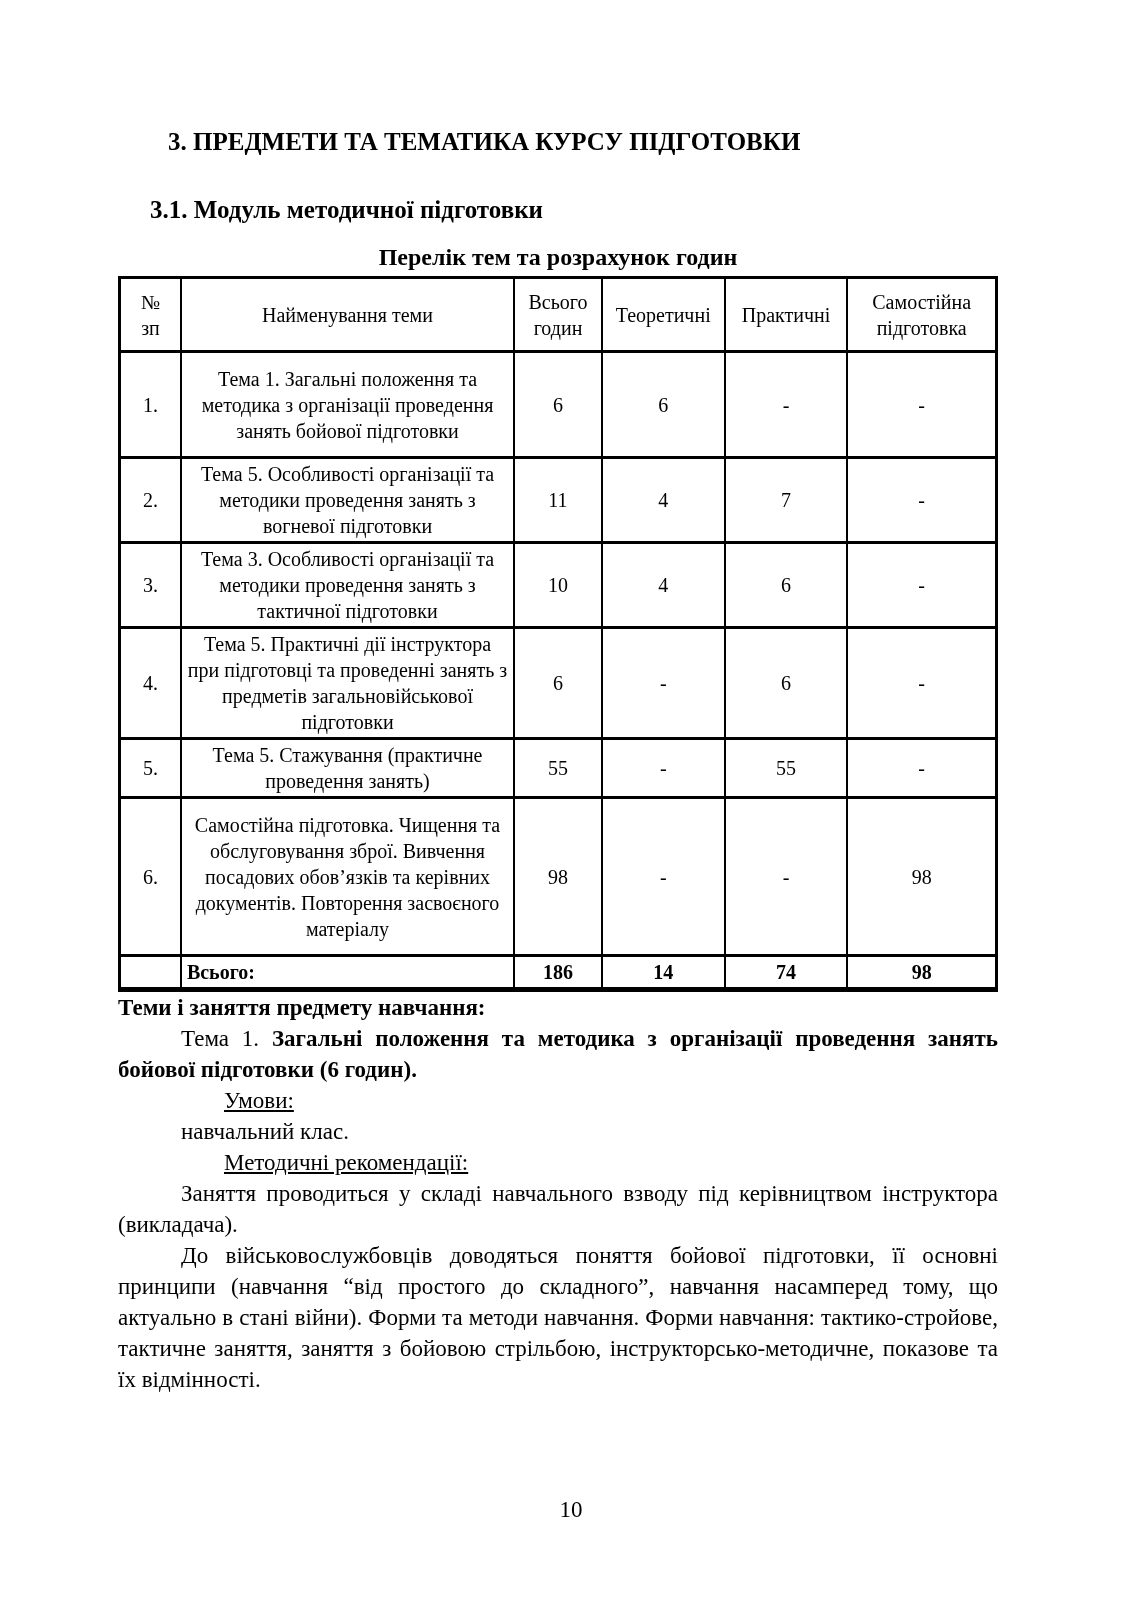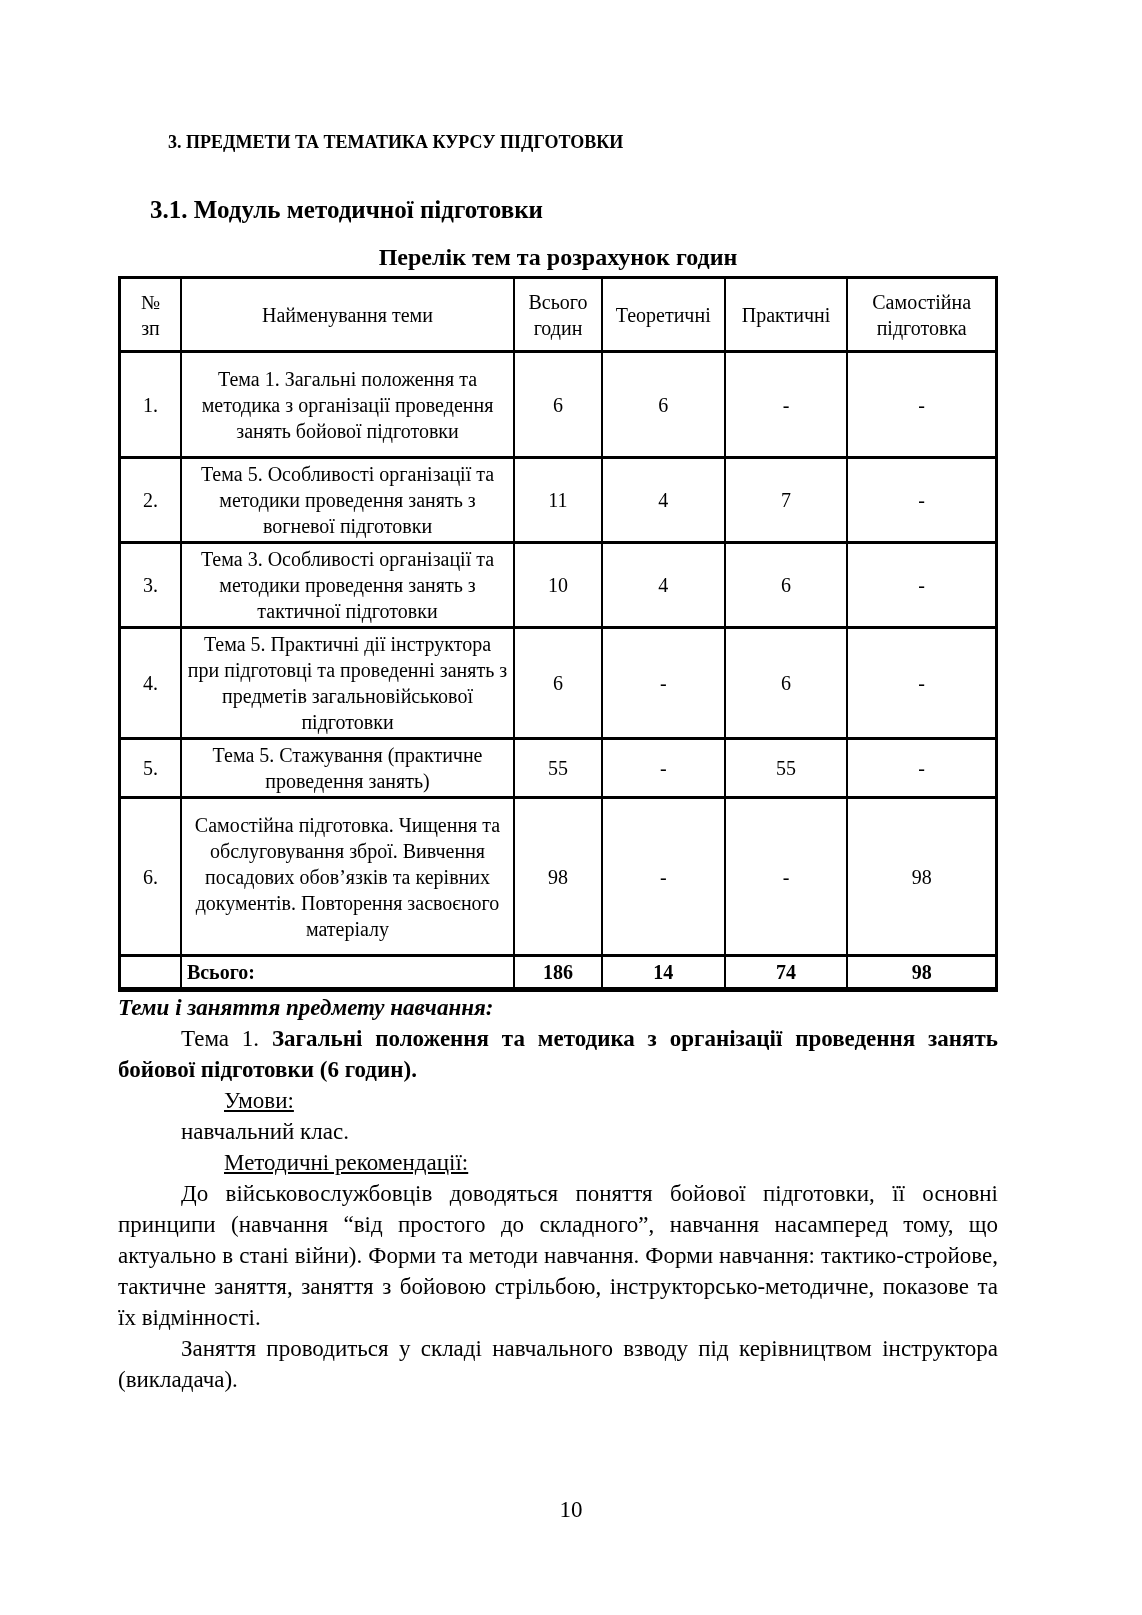--- a/index.html
+++ b/index.html
@@ -15,21 +15,21 @@
     position: relative;
     overflow: hidden;
   }
   .content {
     position: absolute;
     left: 118px;
     top: 0;
     width: 880px;
   }
   .h1 {
-    font-size: 18px;
+    font-size: 25px;
     font-weight: bold;
     line-height: 32px;
     margin: 126px 0 0 50px;
   }
   .h2 {
     font-size: 25px;
     font-weight: bold;
     line-height: 32px;
     margin: 36px 0 0 32px;
   }
@@ -75,21 +75,20 @@
   tr.r-3ln  { height: 80px; }
   tr.r-2ln  { height: 52px; }
   tr.r-6ln  { height: 158px; }
   tr.total-row { height: 32px; }
 
   .body-text { font-size: 23px; line-height: 31px; }
   .subtitle {
     font-weight: bold;
     text-align: center;
     margin-top: 14px;
-    font-style: italic;
   }
   p.para {
     margin: 0;
     text-align: justify;
     text-indent: 63px;
   }
   p.line {
     margin: 0;
     text-indent: 63px;
   }
@@ -202,19 +201,19 @@
     <p class="para subtitle" style="text-indent:0;">Теми і заняття предмету навчання:</p>
 
     <p class="para"><span>Тема 1. </span><span class="b">Загальні положення та методика з організації проведення занять бойової підготовки (6 годин).</span></p>
 
 
     <p class="line"><span class="ul">Умови:</span></p>
     <p class="line">навчальний клас.</p>
 
     <p class="line"><span class="ul">Методичні рекомендації:</span></p>
 
+    <p class="para">Заняття проводиться у складі навчального взводу під керівництвом інструктора (викладача).</p>
     <p class="para">До військовослужбовців доводяться поняття бойової підготовки, її основні принципи (навчання “від простого до складного”, навчання насамперед тому, що актуально в стані війни). Форми та методи навчання. Форми навчання: тактико-стройове, тактичне заняття, заняття з бойовою стрільбою, інструкторсько-методичне, показове та їх відмінності.</p>
-    <p class="para">Заняття проводиться у складі навчального взводу під керівництвом інструктора (викладача).</p>
   </div>
 
 </div>
 
 <div class="page-number">10</div>
 
 </body></html>

